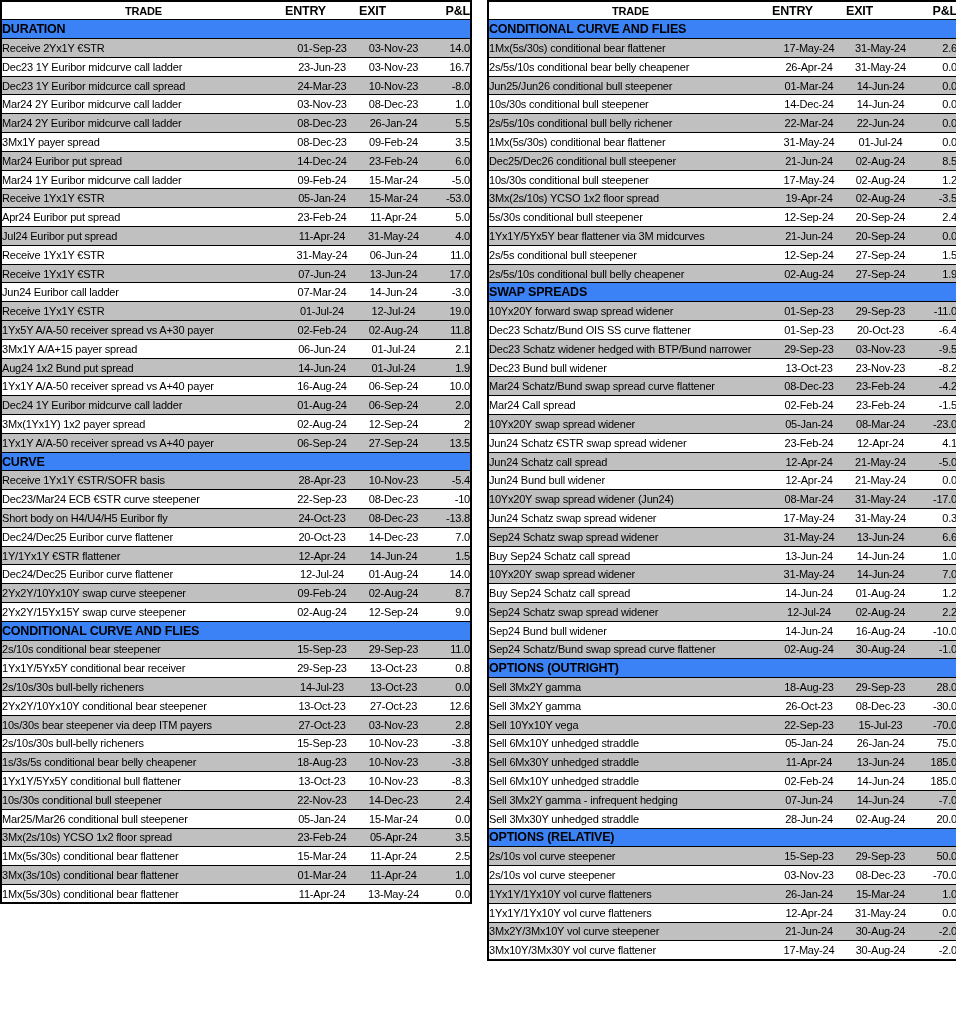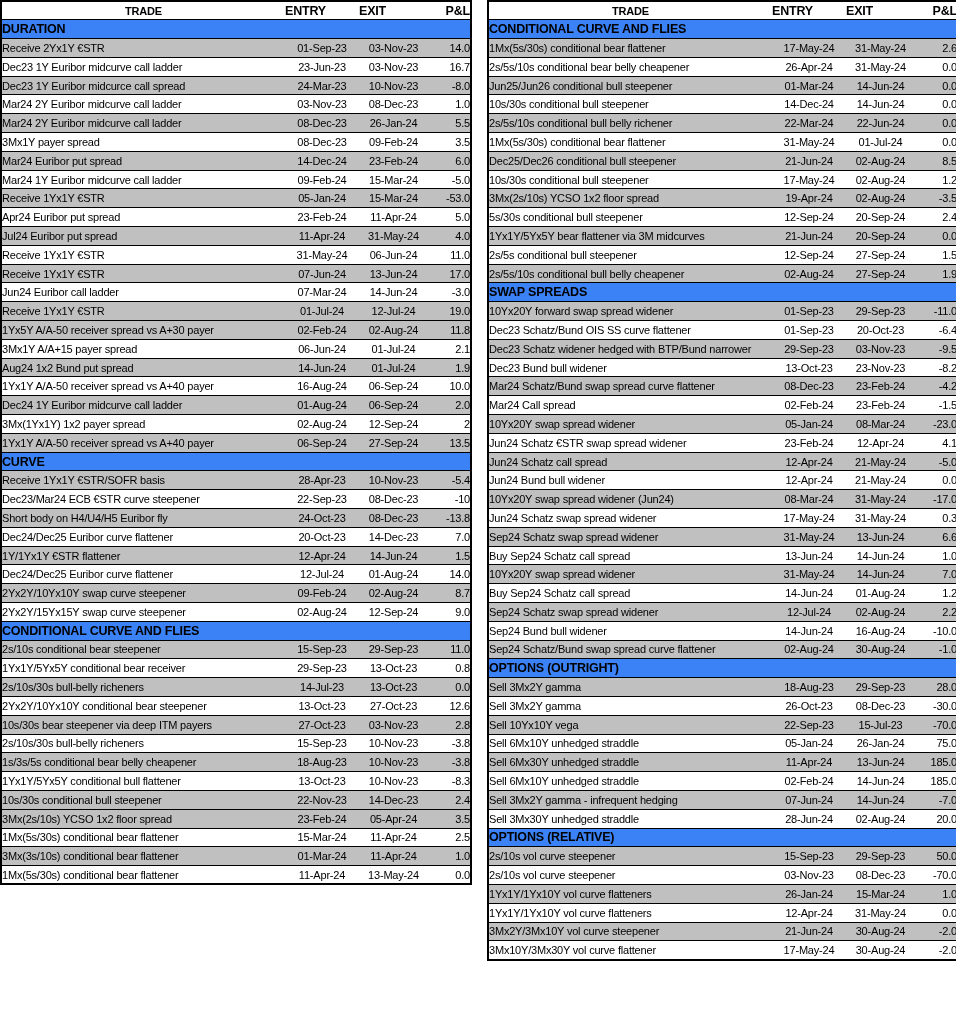--- a/index.html
+++ b/index.html
@@ -302,20 +302,26 @@
           <td class="date-cell">13-Oct-23</td>
           <td class="date-cell">10-Nov-23</td>
           <td class="pnl-cell">-8.3</td>
         </tr>
         <tr class="shaded">
           <td class="trade-cell">10s/30s conditional bull steepener</td>
           <td class="date-cell">22-Nov-23</td>
           <td class="date-cell">14-Dec-23</td>
           <td class="pnl-cell">2.4</td>
         </tr>
+        <tr class="">
+          <td class="trade-cell">Mar25/Mar26 conditional bull steepener</td>
+          <td class="date-cell">05-Jan-24</td>
+          <td class="date-cell">15-Mar-24</td>
+          <td class="pnl-cell">0.0</td>
+        </tr>
         <tr class="shaded">
           <td class="trade-cell">3Mx(2s/10s) YCSO 1x2 floor spread</td>
           <td class="date-cell">23-Feb-24</td>
           <td class="date-cell">05-Apr-24</td>
           <td class="pnl-cell">3.5</td>
         </tr>
         <tr class="">
           <td class="trade-cell">1Mx(5s/30s) conditional bear flattener</td>
           <td class="date-cell">15-Mar-24</td>
           <td class="date-cell">11-Apr-24</td>

